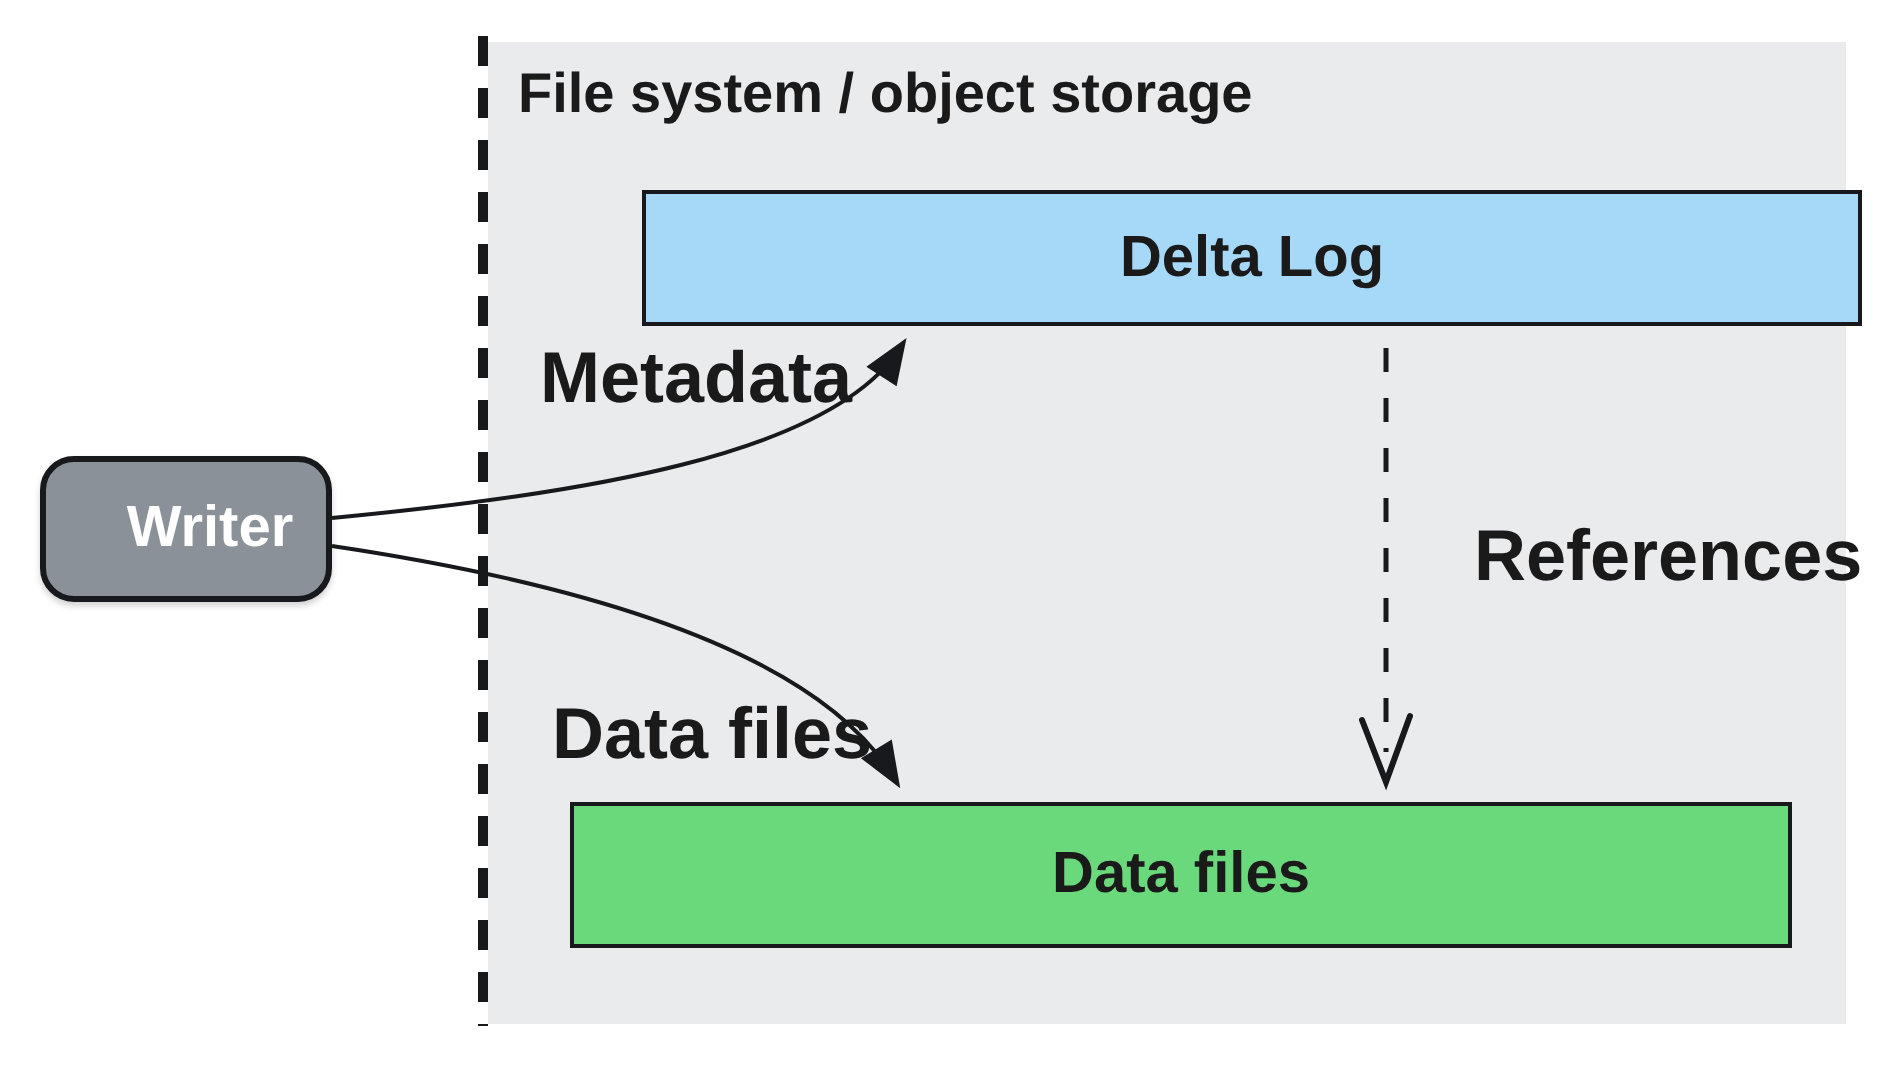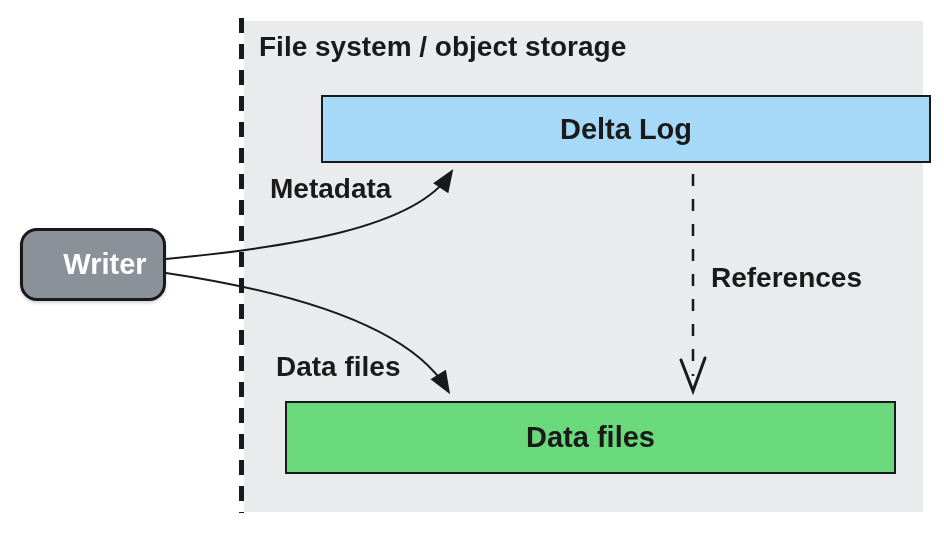--- a/index.html
+++ b/index.html
@@ -80,28 +80,28 @@
     display:flex;
     align-items:center;
     justify-content:center;
     font-size:29px;
     color:var(--writer-text);
     box-shadow:0 2px 3px rgba(0,0,0,0.18);
     padding-left:24px;
   }
   .edge-label{
     position:absolute;
-    font-size:28px;
+    font-size:36px;
     line-height:32px;
     color:var(--text);
     white-space:nowrap;
   }
   .edge-label-metadata{left:270px; top:173px;}
   .edge-label-data-files{left:276px; top:351px;}
-  .edge-label-references{left:711px; top:262px;}
+  .edge-label-references{left:737px; top:262px;}
   svg.edges{
     position:absolute;
     left:0; top:0;
     width:944px; height:534px;
     pointer-events:none;
   }
   svg.edges .edge-line{
     fill:none;
     stroke:var(--line);
     stroke-width:2px;

